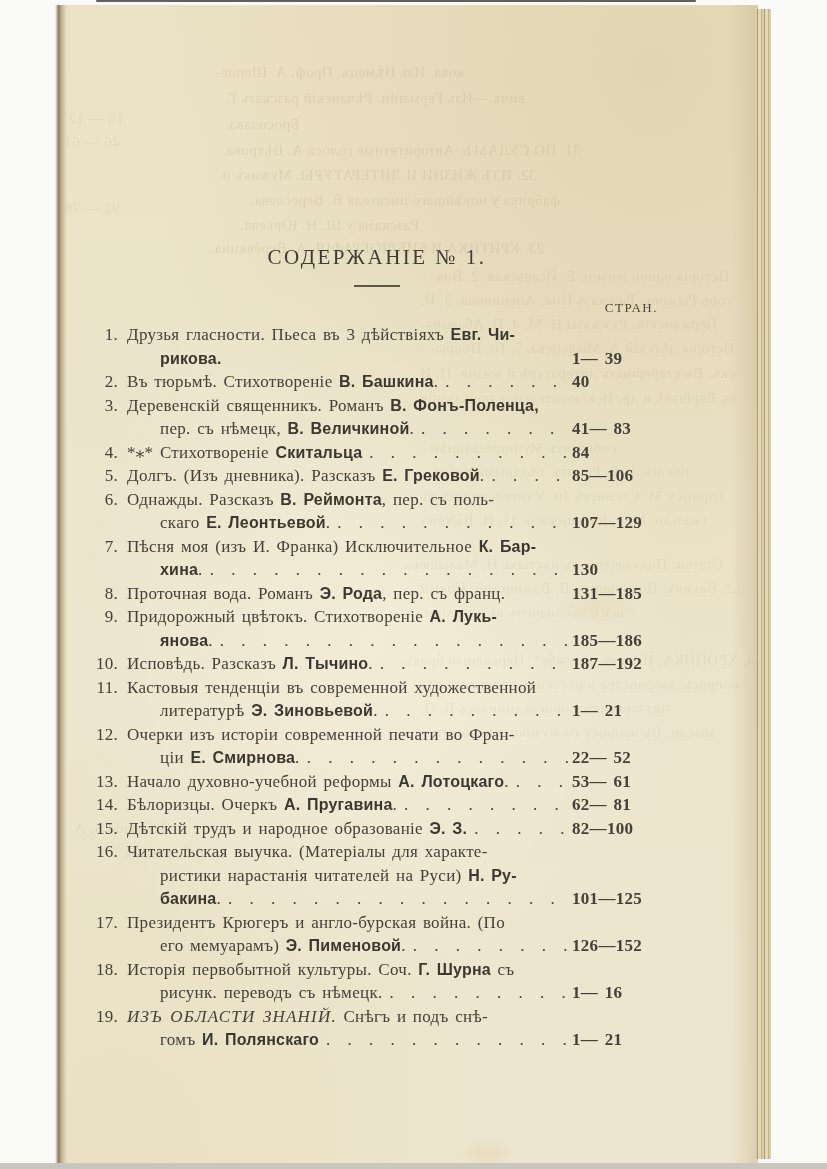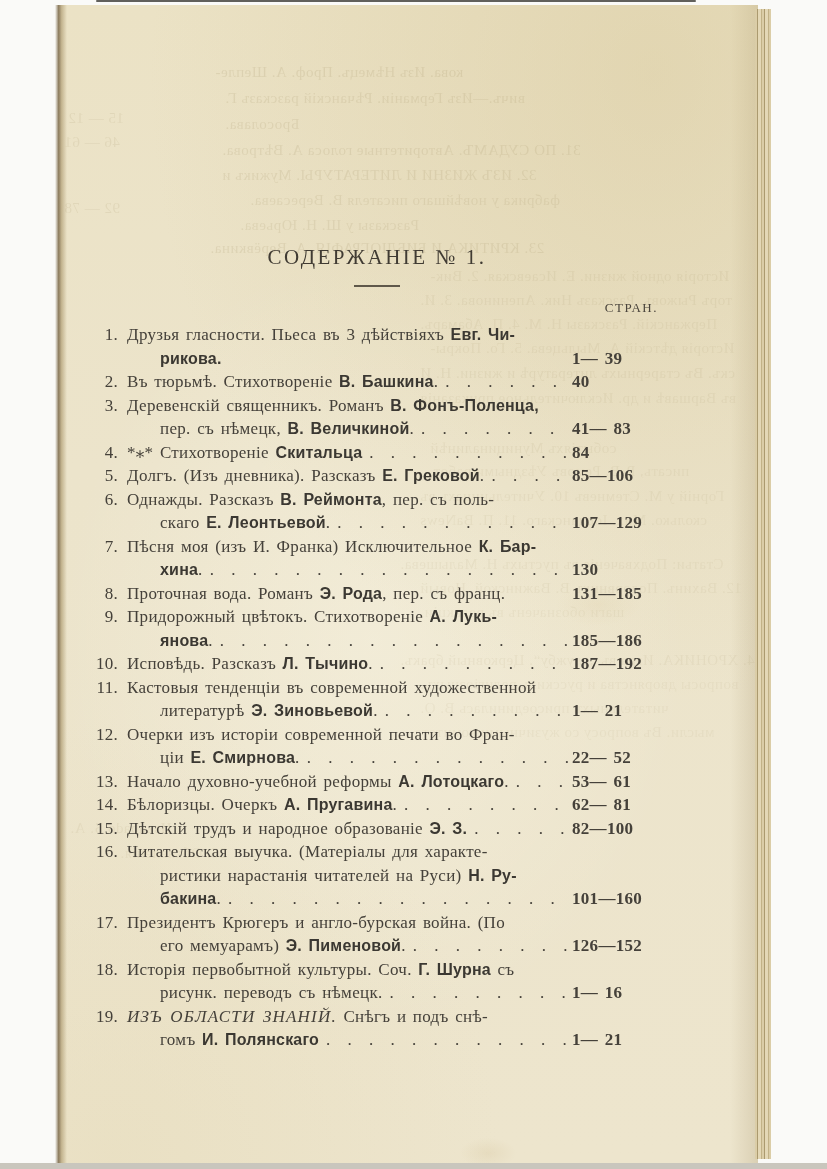--- a/index.html
+++ b/index.html
@@ -214,21 +214,21 @@
           <span class="bd"><span>Читательская выучка. (Матеріалы для характе-</span></span>
         </div>
         <div class="tl ind">
           <span class="num"></span>
           <span class="bd"><span>ристики нарастанія читателей на Руси) </span><span class="b">Н. Ру-</span></span>
         </div>
         <div class="tl ind">
           <span class="num"></span>
           <span class="bd"><span class="b">бакина</span><span>.</span></span>
           <span class="dots">. . . . . . . . . . . . . . . . . . . . . . . . . . . . . . . . . . . . . . . .</span>
-          <span class="pg">101—160</span>
+          <span class="pg">101—125</span>
         </div>
         <div class="tl">
           <span class="num">17.</span>
           <span class="bd"><span>Президентъ Крюгеръ и англо-бурская война. (По</span></span>
         </div>
         <div class="tl ind">
           <span class="num"></span>
           <span class="bd"><span>его мемуарамъ) </span><span class="b">Э. Пименовой</span><span>.</span></span>
           <span class="dots">. . . . . . . . . . . . . . . . . . . . . . . . . . . . . . . . . . . . . . . .</span>
           <span class="pg">126—152</span>

